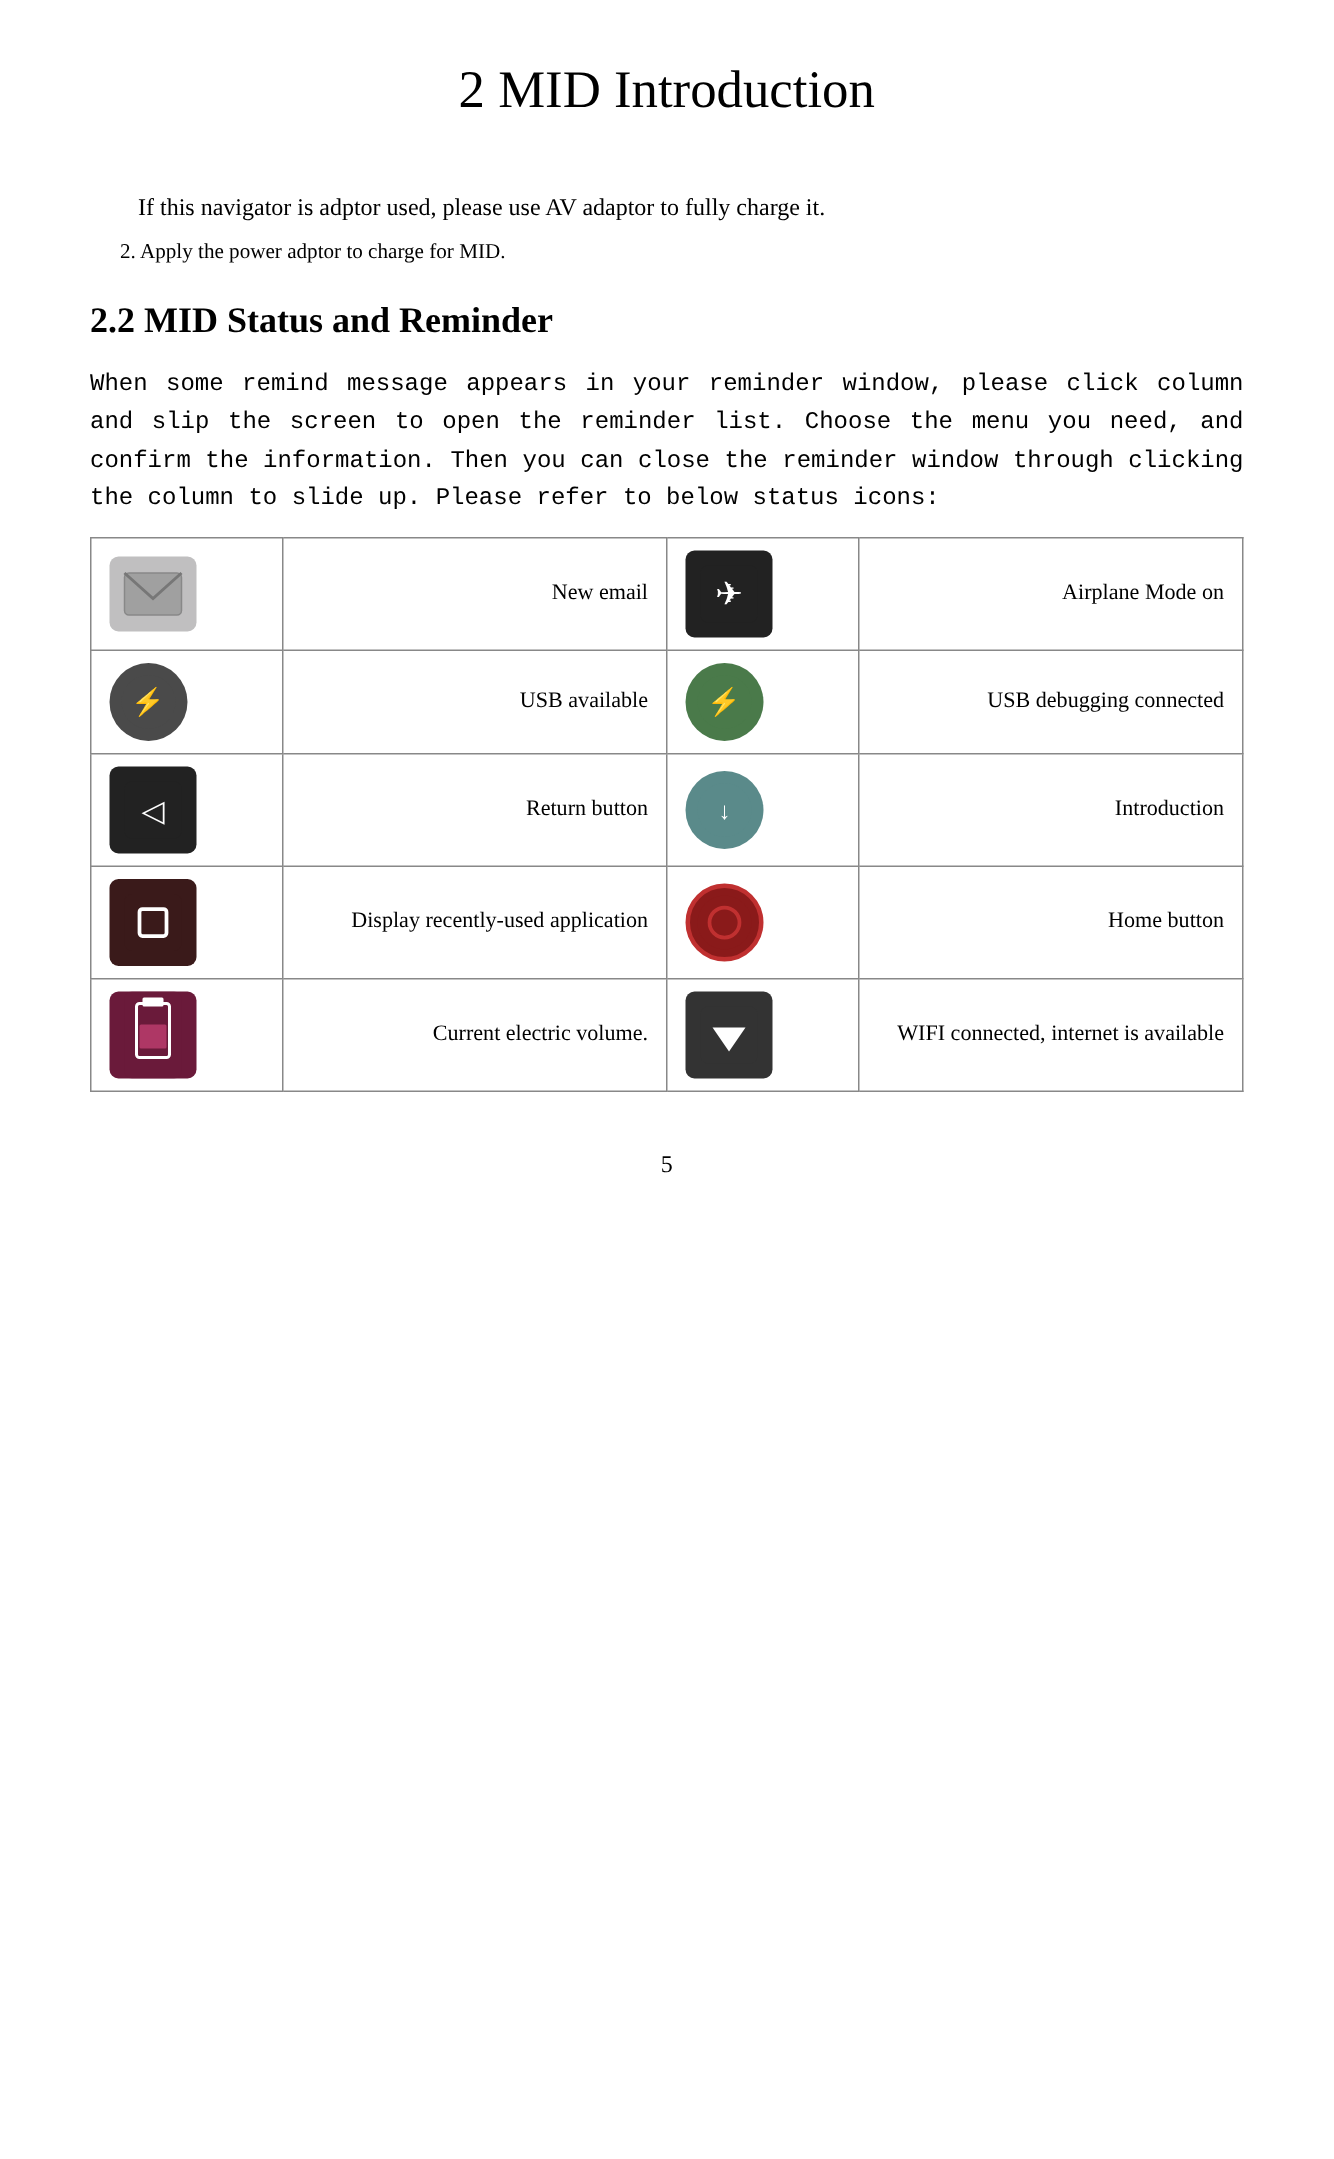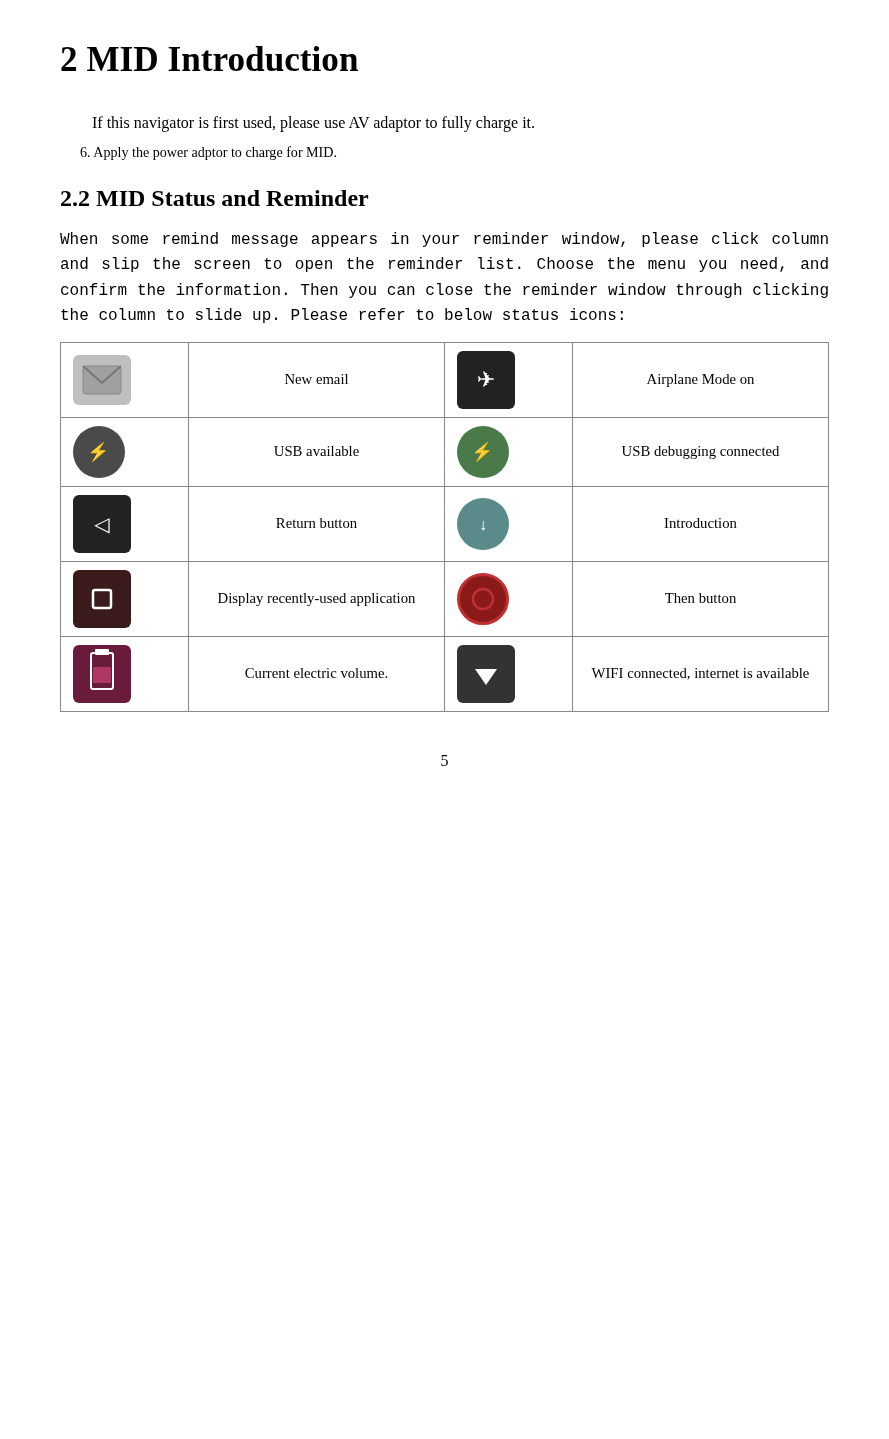--- a/index.html
+++ b/index.html
@@ -5,23 +5,24 @@
     * { margin: 0; padding: 0; box-sizing: border-box; }
     body {
       background: #fff;
       font-family: Times New Roman, serif;
       width: 889px;
       min-height: 1439px;
       padding: 40px 60px 60px 60px;
       color: #000;
     }
     h1.page-title {
+      text-align: center;
       font-size: 2.2em;
-      font-weight: bold;
-      margin-bottom: 30px;
+      font-weight: normal;
+      margin-bottom: 46px;
     }
     h2.section-heading {
       font-size: 1.5em;
       font-weight: bold;
       margin-bottom: 16px;
     }
     h3.sub-heading {
       font-size: 1em;
       font-weight: bold;
       margin-bottom: 10px;
@@ -58,21 +59,21 @@
       vertical-align: middle;
       padding: 8px 12px;
     }
     td.icon-cell {
       width: 90px;
       text-align: center;
     }
     td.label-cell {
       width: 180px;
       font-size: 0.92em;
-      text-align: center;
+      text-align: right;
     }
     .icon-email {
       background: #c0bfc0;
       border-radius: 6px;
       width: 58px; height: 50px;
       display: flex; align-items: center; justify-content: center;
     }
     .icon-airplane {
       background: #222;
       border-radius: 6px;
@@ -134,22 +135,22 @@
       font-size: 1em;
     }
     svg { display: block; }
   </style>
 </head>
 <body>
 
 <h1 class="page-title">2 MID Introduction</h1>
 
 <div class="section">
-  <p class="indent">If this navigator is first used, please use AV adaptor to fully charge it.</p>
-  <p class="small-indent">6. Apply the power adptor to charge for MID.</p>
+  <p class="indent">If this navigator is adptor used, please use AV adaptor to fully charge it.</p>
+  <p class="small-indent">2. Apply the power adptor to charge for MID.</p>
 </div>
 
 <div class="section">
   <h2 class="section-heading">2.2&nbsp;MID Status and Reminder</h2>
   <p class="paragraph">When some remind message appears in your reminder window, please click column and slip the screen to open the reminder list. Choose the menu you need, and confirm the information. Then you can close the reminder window through clicking the column to slide up. Please refer to below status icons:</p>
 
   <table class="icon-table">
 
     <tbody>
         <tr>
@@ -226,21 +227,21 @@
       </td>
       <td class="label-cell">Display      recently-used application</td>
       <td class="icon-cell">
         <div class="icon-home">
           <svg width="36" height="36" viewBox="0 0 36 36">
             <circle cx="18" cy="18" r="18" fill="#8a1a1a"></circle>
             <circle cx="18" cy="18" r="10" fill="none" stroke="#c03030" stroke-width="2.5"></circle>
           </svg>
         </div>
       </td>
-      <td class="label-cell">Then button</td>
+      <td class="label-cell">Home button</td>
     </tr>
 
     <tr>
       <td class="icon-cell">
         <div class="icon-battery">
           <svg width="38" height="58" viewBox="0 0 38 58">
             <rect width="38" height="58" rx="5" fill="#6a1a3a"></rect>
             <rect x="8" y="8" width="22" height="36" rx="2" fill="none" stroke="white" stroke-width="2"></rect>
             <rect x="12" y="4" width="14" height="6" rx="1" fill="white"></rect>
             <rect x="10" y="22" width="18" height="16" rx="1" fill="#cc4477" opacity="0.7"></rect>

